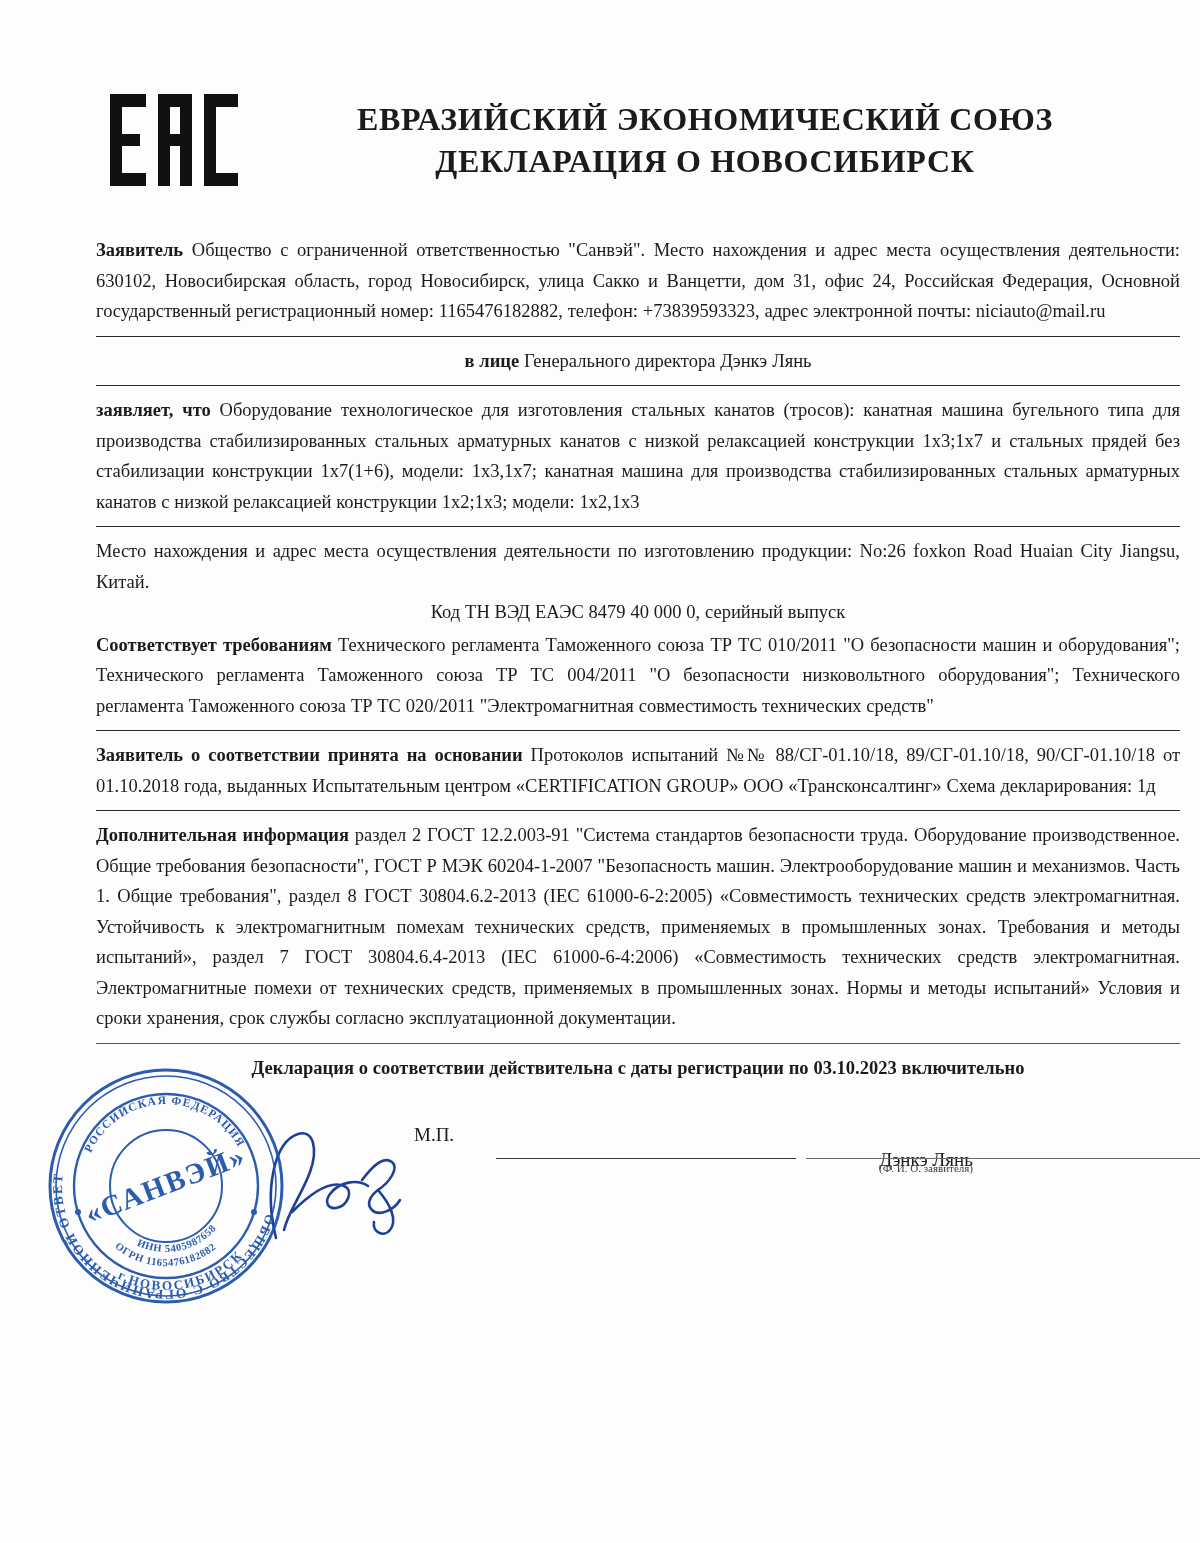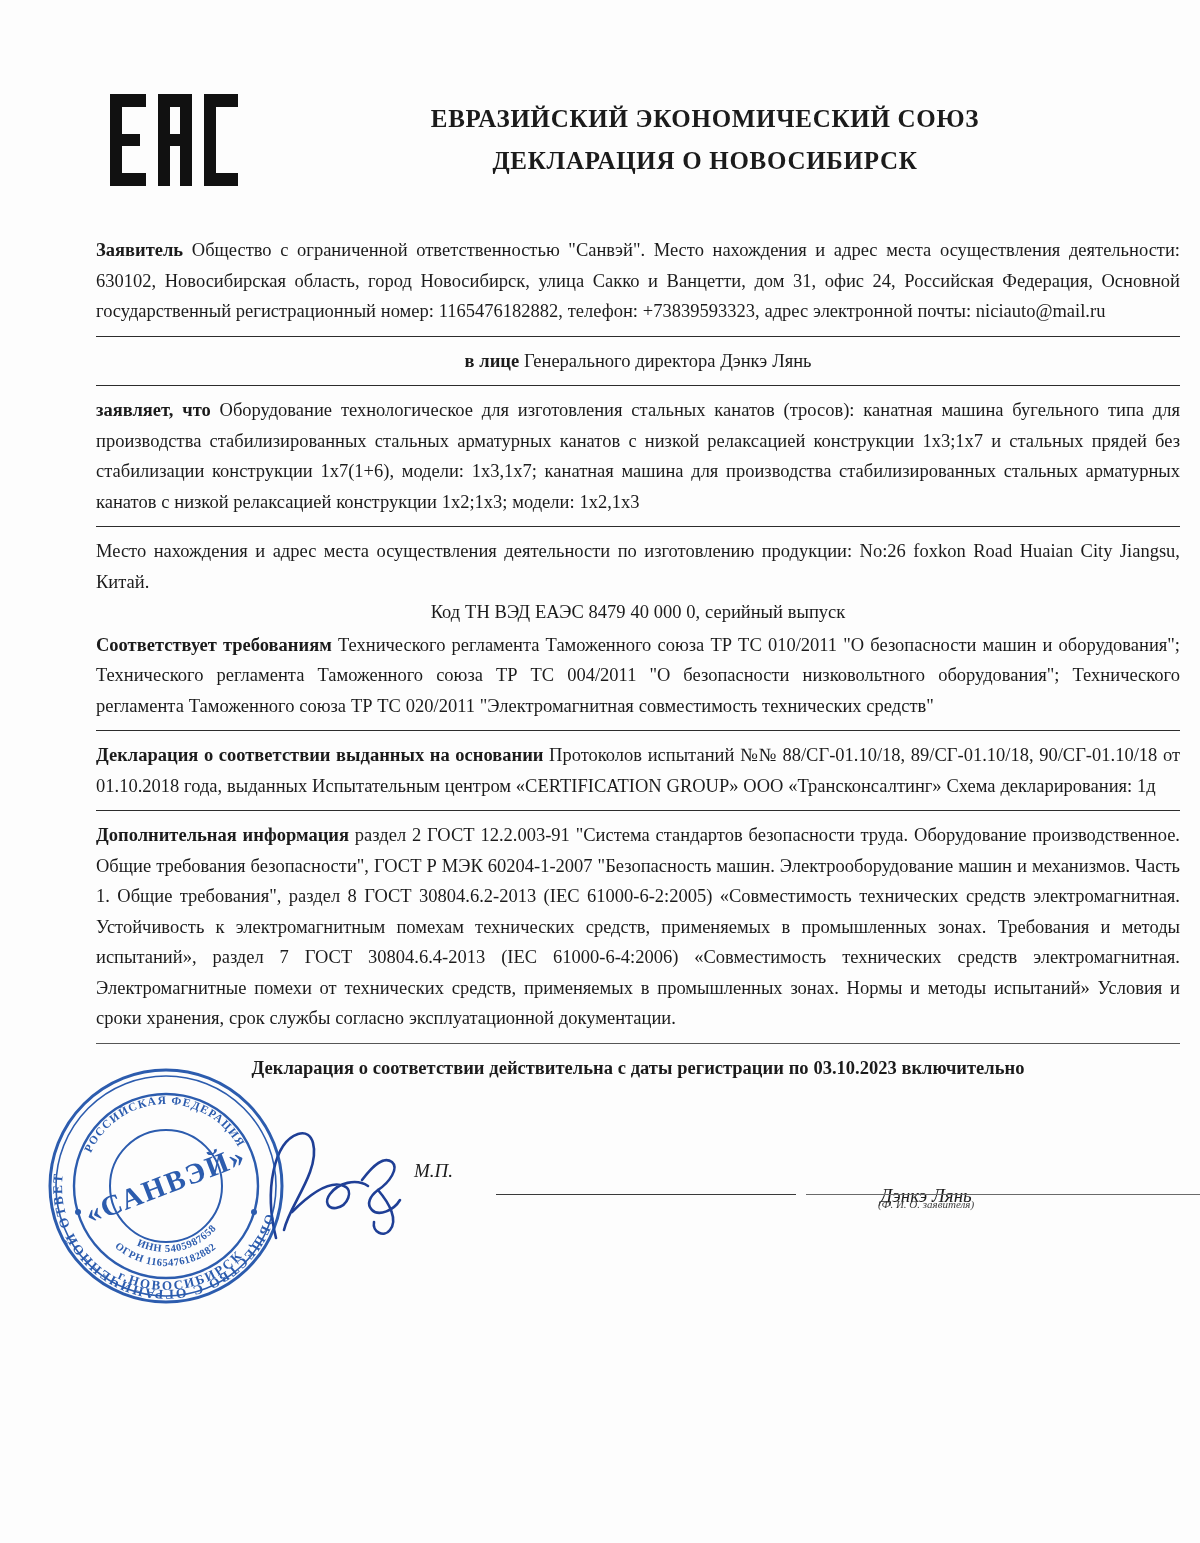--- a/index.html
+++ b/index.html
@@ -34,21 +34,21 @@
   }
   .eac-logo svg { display: block; }
   .title-block {
     position: absolute;
     left: 190px;
     right: 0;
     top: 10px;
     text-align: center;
   }
   .title-line {
-    font-size: 25px;
+    font-size: 32px;
     font-weight: bold;
     letter-spacing: 0.7px;
     line-height: 42px;
     white-space: nowrap;
   }
 
   
   .content {
     position: absolute;
     left: 96px;
@@ -77,24 +77,23 @@
     text-justify: inter-word;
     word-spacing: 0.2px;
   }
   p.para.left { text-align: center; }
   b.lbl { font-weight: bold; }
 
   
   .sign-row {
     position: absolute;
     left: 96px;
-    top: 1142px;
+    top: 1106px;
     width: 1084px;
     height: 90px;
-    font-style: italic;
   }
   .mp {
     position: absolute;
     left: 318px;
     top: 18px;
     font-size: 19px;
   }
   .sig-line {
     position: absolute;
     left: 400px;
@@ -202,21 +201,21 @@
       <p class="para">Место нахождения и адрес места осуществления деятельности по изготовлению продукции: No:26 foxkon Road Huaian City Jiangsu, Китай.</p>
       <p class="para left">Код ТН ВЭД ЕАЭС 8479 40 000 0, серийный выпуск</p>
     </div>
 
     <div class="sec">
       <p class="para"><b class="lbl">Соответствует требованиям</b><span> Технического регламента Таможенного союза ТР ТС 010/2011 "О безопасности машин и оборудования"; Технического регламента Таможенного союза ТР ТС 004/2011 "О безопасности низковольтного оборудования"; Технического регламента Таможенного союза ТР ТС 020/2011 "Электромагнитная совместимость технических средств"</span></p>
     </div>
     <div class="rule"></div>
 
     <div class="sec">
-      <p class="para"><b class="lbl">Декларация о соответствии выданных на основании</b><span> Протоколов испытаний №№ 88/СГ-01.10/18, 89/СГ-01.10/18, 90/СГ-01.10/18 от 01.10.2018 года, выданных Испытательным центром «CERTIFICATION GROUP» ООО «Трансконсалтинг» Схема декларирования: 1д</span></p>
+      <p class="para"><b class="lbl">Заявитель о соответствии принята на основании</b><span> Протоколов испытаний №№ 88/СГ-01.10/18, 89/СГ-01.10/18, 90/СГ-01.10/18 от 01.10.2018 года, выданных Испытательным центром «CERTIFICATION GROUP» ООО «Трансконсалтинг» Схема декларирования: 1д</span></p>
     </div>
     <div class="rule"></div>
 
     <div class="sec">
       <p class="para"><b class="lbl">Дополнительная информация</b><span> раздел 2 ГОСТ 12.2.003-91 "Система стандартов безопасности труда. Оборудование производственное. Общие требования безопасности", ГОСТ Р МЭК 60204-1-2007 "Безопасность машин. Электрооборудование машин и механизмов. Часть 1. Общие требования", раздел 8 ГОСТ 30804.6.2-2013 (IEC 61000-6-2:2005) «Совместимость технических средств электромагнитная. Устойчивость к электромагнитным помехам технических средств, применяемых в промышленных зонах. Требования и методы испытаний», раздел 7 ГОСТ 30804.6.4-2013 (IEC 61000-6-4:2006) «Совместимость технических средств электромагнитная. Электромагнитные помехи от технических средств, применяемых в промышленных зонах. Нормы и методы испытаний» Условия и сроки хранения, срок службы согласно эксплуатационной документации.</span></p>
     </div>
     <div class="rule thin"></div>
 
     <div class="sec">
       <p class="para left"><b class="lbl">Декларация о соответствии действительна с даты регистрации по 03.10.2023 включительно</b></p>

